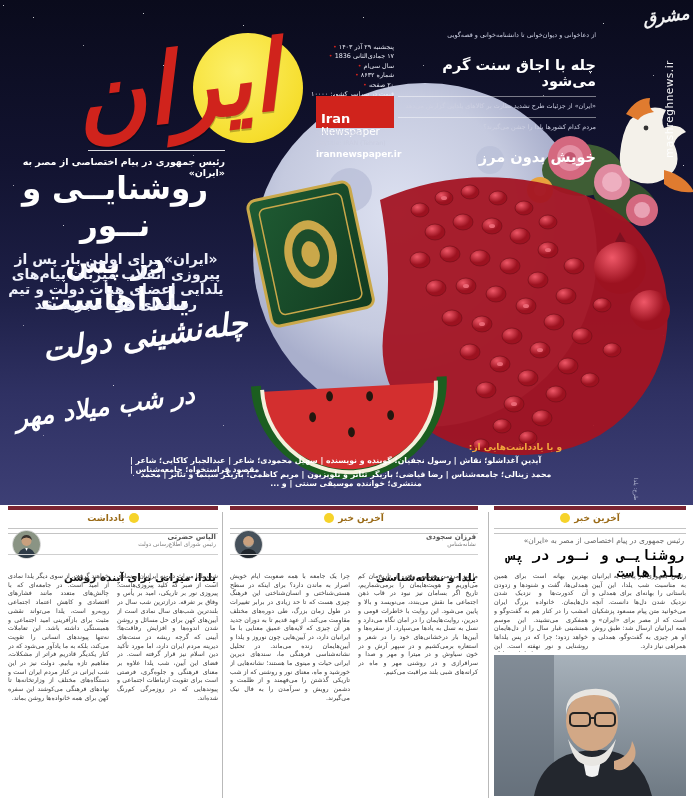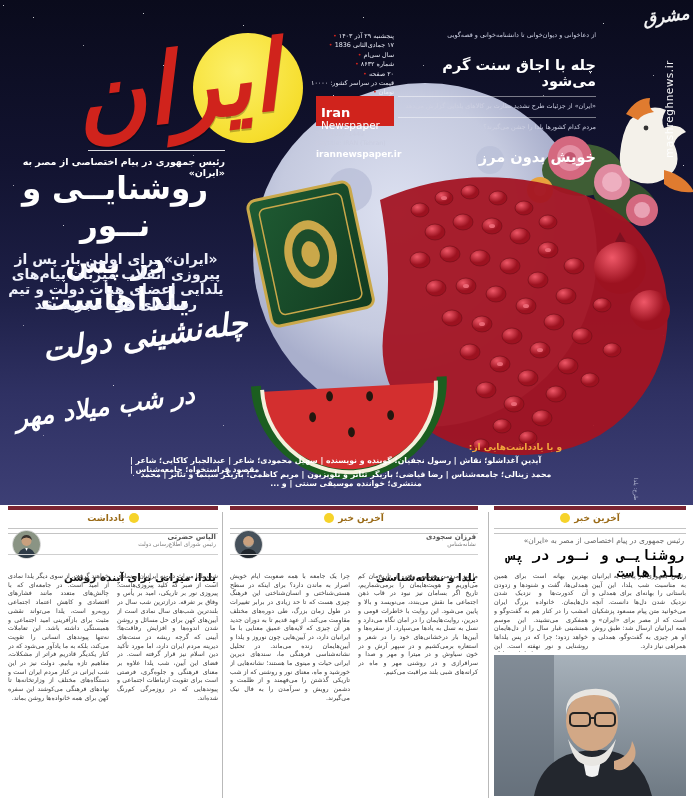--- a/index.html
+++ b/index.html
@@ -18,25 +18,25 @@
     170px 300px 0 #fff,220px 420px 0 rgba(255,255,255,.7),90px 120px 0 rgba(255,255,255,.9),160px 60px 0 #fff,
     610px 250px 0 #fff,660px 330px 0 rgba(255,255,255,.7),590px 420px 0 #fff,380px 470px 0 rgba(255,255,255,.6),
     260px 250px 0 rgba(255,255,255,.5),330px 90px 0 #fff,450px 470px 0 rgba(255,255,255,.7),130px 470px 0 #fff,
     520px 460px 0 rgba(255,255,255,.6),680px 160px 0 #fff,10px 180px 0 rgba(255,255,255,.8),350px 300px 0 rgba(255,255,255,.4);}
   
   .moon-logo{position:absolute;left:193px;top:33px;width:110px;height:110px;border-radius:50%;
              background:radial-gradient(circle at 40% 35%,#fcf06a,#f6de2e 70%,#eccb1d);}
   .logo-fa{position:absolute;left:52px;top:28px;width:250px;height:130px;color:#d0231c;
            font-size:96px;font-weight:bold;font-style:italic;line-height:120px;text-align:center;
            transform:rotate(-7deg);text-shadow:0 2px 0 rgba(0,0,0,.25);}
-  .pubinfo{position:absolute;left:296px;top:32px;width:98px;font-size:6.4px;line-height:9.4px;
+  .pubinfo{position:absolute;left:296px;top:43px;width:98px;font-size:6.4px;line-height:9.4px;
            color:#e8eaf4;text-align:right;}
   .pubinfo div::after{content:" •";color:#d0231c;}
   .brandbox{position:absolute;left:316px;top:96px;width:78px;height:30px;background:#d0231c;color:#fff;
-            padding:10px 5px;box-sizing:border-box;}
+            padding:16px 5px;box-sizing:border-box;}
   .brandbox .b1{font-size:13px;font-weight:bold;line-height:14px;}
   .brandbox .b2{font-size:10.5px;line-height:11px;}
   .issn{position:absolute;left:316px;top:130px;width:90px;font-size:6.2px;line-height:8.5px;color:#c9cde0;text-align:left;}
   .site{position:absolute;left:316px;top:149px;width:90px;font-size:9px;font-weight:bold;color:#fff;}
   
   .topstories{position:absolute;left:398px;top:26px;width:198px;}
   .topstory{padding:5px 0 7px 0;border-bottom:1px solid rgba(255,255,255,.45);}
   .topstory:last-child{border-bottom:none;}
   .topstory .kick{font-size:6.4px;color:#cdd0e2;text-align:right;}
   .topstory .ttl{font-size:14.5px;font-weight:bold;color:#fff;text-align:right;margin-top:18px;}

